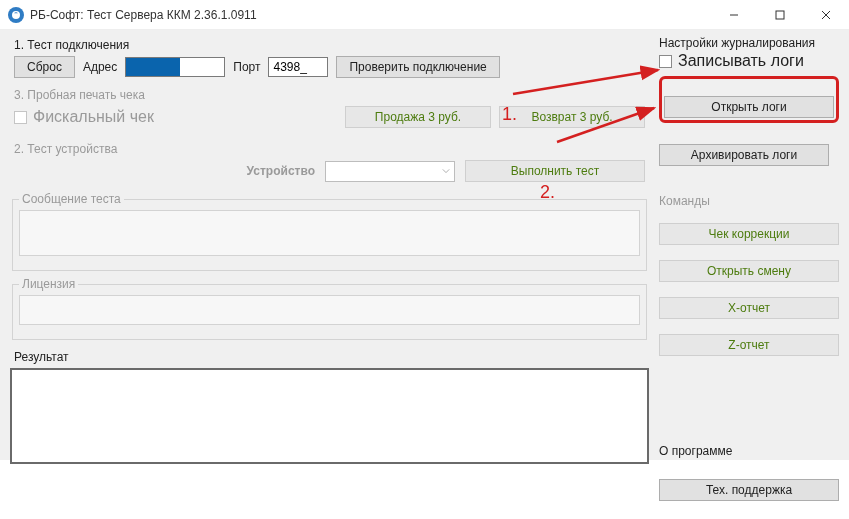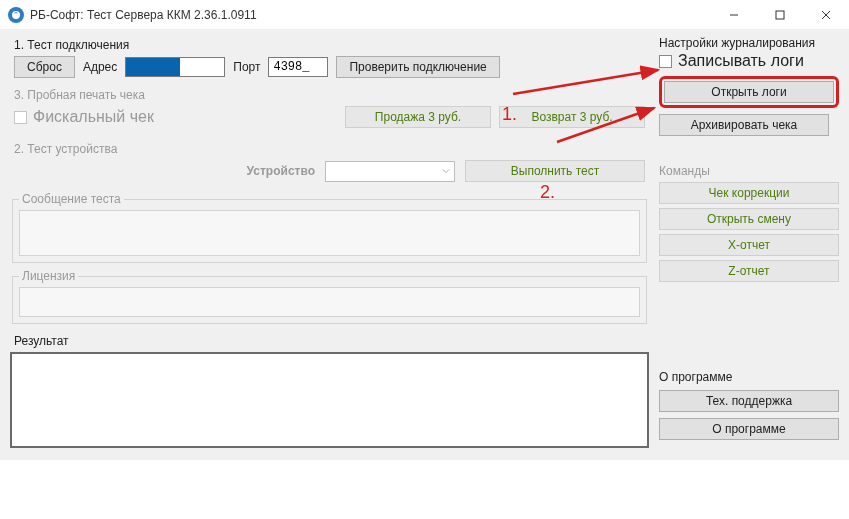--- a/index.html
+++ b/index.html
@@ -48,45 +48,45 @@
   .grouplabel.dim { color:#9a9a9a;}
   .row { display:flex; align-items:center; gap:8px; margin:2px 4px 10px 4px;}
   .btn {
     height:22px; padding:0 12px;
     background:#e1e1e1; border:1px solid #adadad;
     font-size:12px; color:#222;
     display:flex;align-items:center;justify-content:center;
     min-width:60px;
   }
   .btn.wide { min-width:160px;}
-  .btn.full { width:100%; }
+  .btn.full { width:100%;margin-top:15px; }
   .btn.dim { color:#4d7c0f; border-color:#cfcfcf; background:#e7e7e7;}
   .label { font-size:12px;}
   .label.dim{color:#9a9a9a;}
   input.text {
     height:20px; border:1px solid #7a7a7a; background:#fff; padding:0 4px; font-size:12px;
   }
-  input.text.port{width:60px;font-family:Liberation Mono, monospace;}
+  input.text.port{width:60px;}
   .addrbox {
     width:100px;height:20px;border:1px solid #7a7a7a;background:#fff;
     display:flex;align-items:center;
   }
   .addrfill{height:100%;width:55%;background:#0a64ad;}
   .checkbox {
     display:flex;align-items:center;gap:6px;font-size:16px;
   }
   .checkbox .box{
     width:13px;height:13px;border:1px solid #8a8a8a;background:#fff;
   }
   .checkbox.dim{color:#9a9a9a;}
   .checkbox.dim .box{border-color:#c5c5c5;}
   .twobtns{display:flex;gap:8px;}
   .twobtns .btn{flex:1;min-width:120px;}
   fieldset.inner{
-    border:1px solid #d3d3d3;margin:4px 2px 6px 2px;padding:4px 6px 6px 6px;
+    border:1px solid #d3d3d3;margin:4px 2px 6px 2px;padding:4px 6px 14px 6px;
   }
   fieldset.inner legend{font-size:12px;color:#9a9a9a;padding:0 3px;}
   .select {
     height:21px;width:130px;border:1px solid #bdbdbd;background:#fff;
     display:flex;align-items:center;justify-content:flex-end;padding-right:4px;color:#9a9a9a;
   }
   .select .chev{width:8px;height:8px;}
   .multiline{
     width:100%;height:46px;border:1px solid #d3d3d3;background:#f7f7f7;
   }
@@ -195,21 +195,21 @@
     <div class="right-group">
       <div class="grouplabel" style="margin:0 0 2px 0;line-height:1.2;">Настройки журналирования</div>
       <div class="checkbox" style="margin:2px 0 6px 0;">
         <div class="box"></div>
         <span>Записывать логи</span>
       </div>
       <div class="rightstack">
         <div class="highlight">
           <div class="btn full">Открыть логи</div>
         </div>
-        <div class="btn full">Архивировать чека</div>
+        <div class="btn full">Архивировать логи</div>
       </div>
     </div>
 
     <div class="right-group" style="margin-top:28px;">
       <div class="grouplabel dim" style="margin:0 0 4px 0;">Команды</div>
       <div class="cmds">
         <div class="btn dim full">Чек коррекции</div>
         <div class="btn dim full">Открыть смену</div>
         <div class="btn dim full">X-отчет</div>
         <div class="btn dim full">Z-отчет</div>

